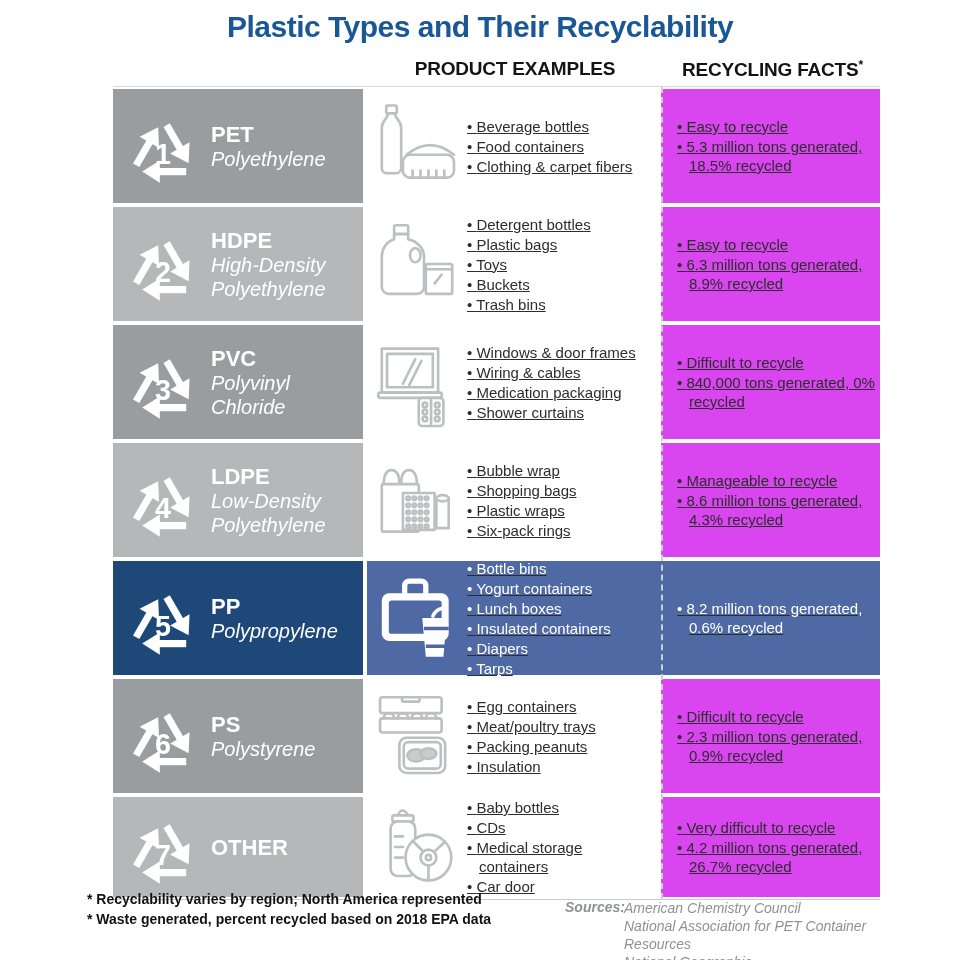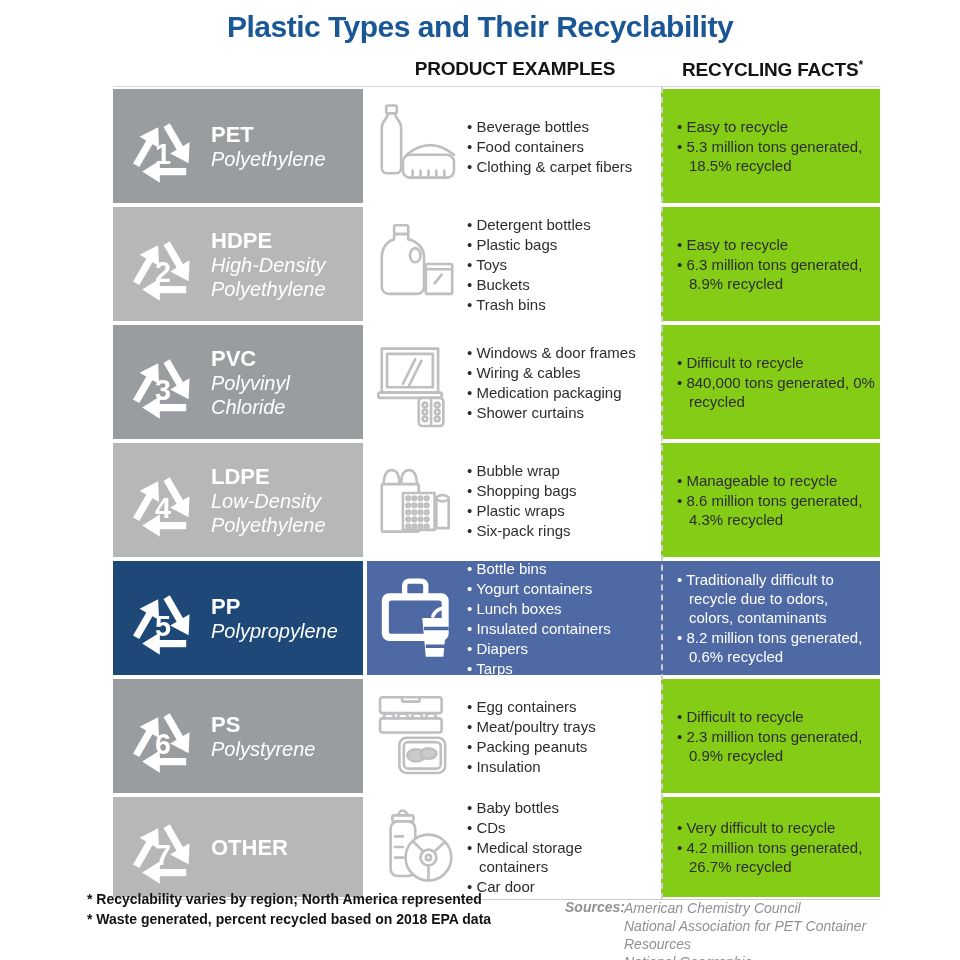--- a/index.html
+++ b/index.html
@@ -17,39 +17,39 @@
   .col-header sup{font-size:12px;}
 
   .table{position:absolute;left:113px;top:86px;width:771px;
          border-top:1px solid #d6d8d9;border-bottom:1px solid #c9cbcd;padding:2px 0;}
   .divider{position:absolute;left:548px;top:0;height:100%;border-left:2px dashed #ccced0;z-index:3;}
 
   .row{display:flex;height:114px;margin-bottom:4px;}
   .row:last-child{height:100px;margin-bottom:0;}
   .type-cell{width:250px;margin-right:4px;display:flex;align-items:center;flex-shrink:0;}
   .examples-cell{width:294px;display:flex;align-items:center;background:#fff;flex-shrink:0;}
-  .facts-cell{width:223px;display:flex;align-items:center;background:#84cc16;flex-shrink:0;
+  .facts-cell{width:223px;display:flex;align-items:center;background:#d946ef;flex-shrink:0;
               padding-left:16px;box-sizing:border-box;}
 
   .theme-dark  .type-cell{background:#9a9da0;}
   .theme-light .type-cell{background:#b5b7b9;}
   .theme-blue  .type-cell{background:#1e4877;}
   .theme-blue  .examples-cell,.theme-blue .facts-cell{background:#4e69a4;}
   .theme-blue  .examples-cell li,.theme-blue .facts-cell li{color:#fff;}
 
   .recycle-symbol{width:80px;height:80px;margin-left:10px;flex-shrink:0;}
   .sym-num{font-family:"Liberation Sans",sans-serif;font-size:36px;font-weight:bold;fill:#fff;}
   .type-text{margin-left:8px;color:#fff;}
   .plastic-code{font-size:22px;font-weight:bold;line-height:25px;}
   .plastic-name{font-size:20px;line-height:24px;white-space:pre-line;font-style:italic;}
 
   .icon-box{width:100px;display:flex;align-items:center;justify-content:center;flex-shrink:0;}
   .icon-box svg{width:88px;height:92px;}
 
-  ul.bullets{list-style:none;margin:0;padding:0;font-size:15px;line-height:19px;color:#2d2d2d;}
+  ul.bullets{list-style:none;margin:0;padding:0;font-size:15px;line-height:19px;color:#2d2d2d;text-decoration:underline;}
   ul.bullets li{padding-left:12px;text-indent:-12px;margin:1px 0;}
   ul.bullets li::before{content:"• ";}
   .examples-cell ul.bullets{width:186px;}
   .facts-cell ul.bullets{width:198px;}
 
   .footnotes{position:absolute;left:87px;top:889px;font-size:14px;font-weight:bold;
              color:#121212;line-height:20px;}
   .sources-label{position:absolute;left:565px;top:899px;font-size:14px;font-style:italic;
                  font-weight:bold;color:#8f9194;}
   .sources-list{position:absolute;left:624px;top:899px;font-size:14px;font-style:italic;
@@ -326,21 +326,20 @@
               <li>Bottle bins</li>
               <li>Yogurt containers</li>
               <li>Lunch boxes</li>
               <li>Insulated containers</li>
               <li>Diapers</li>
               <li>Tarps</li>
             </ul>
     </div>
     <div class="facts-cell">
       <ul class="bullets">
-              <li>Traditionally difficult to recycle due to odors, colors, contaminants</li>
               <li>8.2 million tons generated, 0.6% recycled</li>
             </ul>
     </div>
   </div>
 
   <div class="row theme-dark">
     <div class="type-cell">
       <svg class="recycle-symbol" viewBox="0 0 100 100">
         <g fill="none" stroke="#fff" stroke-width="9">
           <path d="M79,82 H45"></path>

